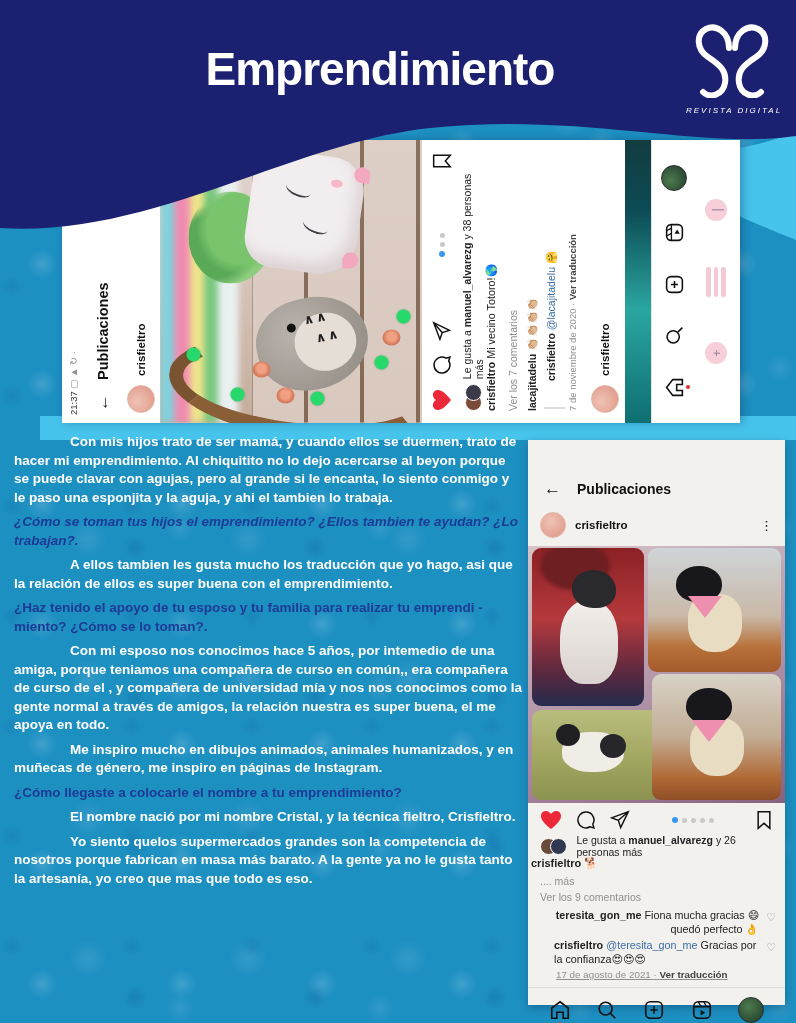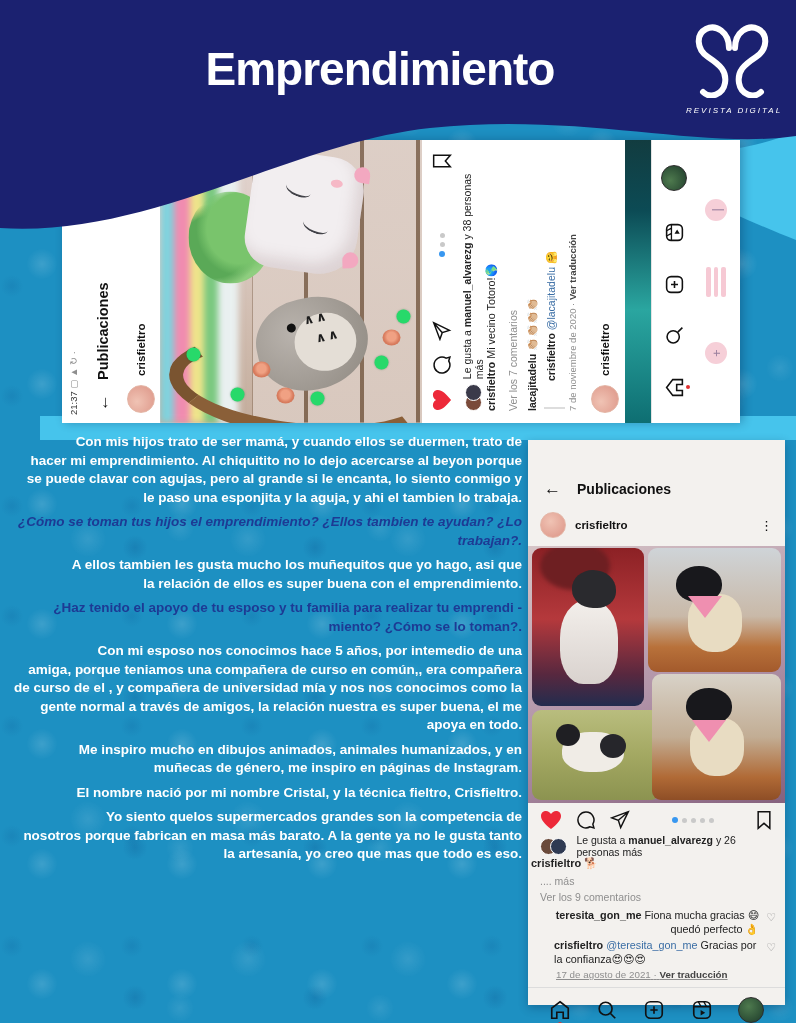--- a/index.html
+++ b/index.html
@@ -80,21 +80,21 @@
   .p-nav{display:flex;align-items:center;justify-content:space-around;height:44px;border-top:1px solid #e3e3e3;padding:0 10px;}
   .nav-av{width:24px;height:24px;border-radius:50%;background:radial-gradient(circle at 40% 35%,#4e7a4e,#1d3a2a);border:1px solid #2c2c2c;}
   .home-dot{position:absolute;left:50%;bottom:-5px;width:4px;height:4px;border-radius:50%;background:#e03131;transform:translateX(-50%);}
   .relpos{position:relative;}
   .p-gesture{display:flex;align-items:center;justify-content:space-around;height:40px;padding:0 36px;}
   .pinkpill{width:22px;height:22px;border-radius:50%;background:#f6cfd8;color:#9a7f9d;display:flex;align-items:center;justify-content:center;font-size:13px;}
   .pinkbars{display:flex;flex-direction:column;gap:3px;}
   .pinkbars i{display:block;width:30px;height:4.5px;border-radius:2px;background:#f6c9d4;}
   
   .article{position:absolute;left:14px;top:433px;width:508px;z-index:5;font-weight:bold;font-size:13.5px;line-height:18.5px;}
-  .article p{margin:0 0 6px 0;text-align:right;}
+  .article p{margin:0 0 6px 0;}
   .ans{color:#ffffff;text-indent:56px;}
   .que{color:#1d3a94;text-indent:0;}
   .que.ital{font-style:italic;}
   
   .ig{position:absolute;left:528px;top:440px;width:257px;height:565px;background:#f3f1ee;z-index:10;
     box-shadow:0 3px 9px rgba(0,30,70,.30);color:#222;}
   .ig-header{display:flex;align-items:center;gap:16px;padding:34px 16px 0 16px;height:30px;}
   .ig-header .ttl{font-size:14px;font-weight:bold;color:#111;}
   .ig-user{display:flex;align-items:center;gap:9px;padding:8px 12px;height:26px;}
   .ig-photo{position:relative;width:257px;height:257px;background:linear-gradient(160deg,#d6c4c6 0%,#b193a8 55%,#86627e 100%);overflow:hidden;}
@@ -297,24 +297,25 @@
         <path d="M41 34 C41 18 28 10 18 15 C8 20 8 35 20 43 C32 51 39 57 37 69 C35 81 22 85 15 78"></path>
         <path d="M47 34 C47 18 60 10 70 15 C80 20 80 35 68 43 C56 51 49 57 51 69 C53 81 66 85 73 78"></path>
       </g>
     </svg>
     <div class="brand-caption">REVISTA  DIGITAL</div>
   </div>
 
   <div class="article">
     <p class="ans">Con mis hijos trato de ser mamá, y cuando ellos se duermen, trato de hacer mi emprendimiento. Al chiquitito no lo dejo acercarse al beyon porque se puede clavar con agujas, pero al grande si le encanta, lo siento conmigo y le paso una esponjita y la aguja, y ahi el tambien lo trabaja.</p>
     <p class="que ital">¿Cómo se toman tus hijos el emprendimiento? ¿Ellos tambien te ayudan? ¿Lo trabajan?.</p>
-    <p class="ans">A ellos tambien les gusta mucho los muñequitos que yo hago, asi que la relación de ellos es super buena con el emprendimiento.</p>
+    <p class="ans">A ellos tambien les gusta mucho los traducción que yo hago, asi que la relación de ellos es super buena con el emprendimiento.</p>
     <p class="que">¿Haz tenido el apoyo de tu esposo y tu familia para realizar tu emprendi - miento? ¿Cómo se lo toman?.</p>
     <p class="ans">Con mi esposo nos conocimos hace 5 años, por intemedio de una amiga,  porque teniamos una compañera de curso en común,, era compañera de curso de el , y compañera de universidad mía y  nos nos conocimos como la gente normal a través de amigos, la relación nuestra es super buena, el me apoya en todo.</p>
     <p class="ans">Me inspiro mucho en dibujos animados, animales humanizados, y en muñecas de género, me inspiro en páginas de Instagram.</p>
+    <p class="que">¿Cómo llegaste a colocarle el nombre a tu emprendimiento?</p>
     <p class="ans">El nombre nació por mi nombre Cristal, y la técnica fieltro, Crisfieltro.</p>
     <p class="ans">Yo siento quelos supermercados grandes son la competencia de nosotros porque fabrican en masa más barato. A la gente ya no le gusta tanto la artesanía, yo creo que mas que todo es eso.</p>
   </div>
 
   <div class="ig">
 
     <div class="ig-header">
       <span class="backarrow">←</span>
       <span class="ttl">Publicaciones</span>
     </div>

